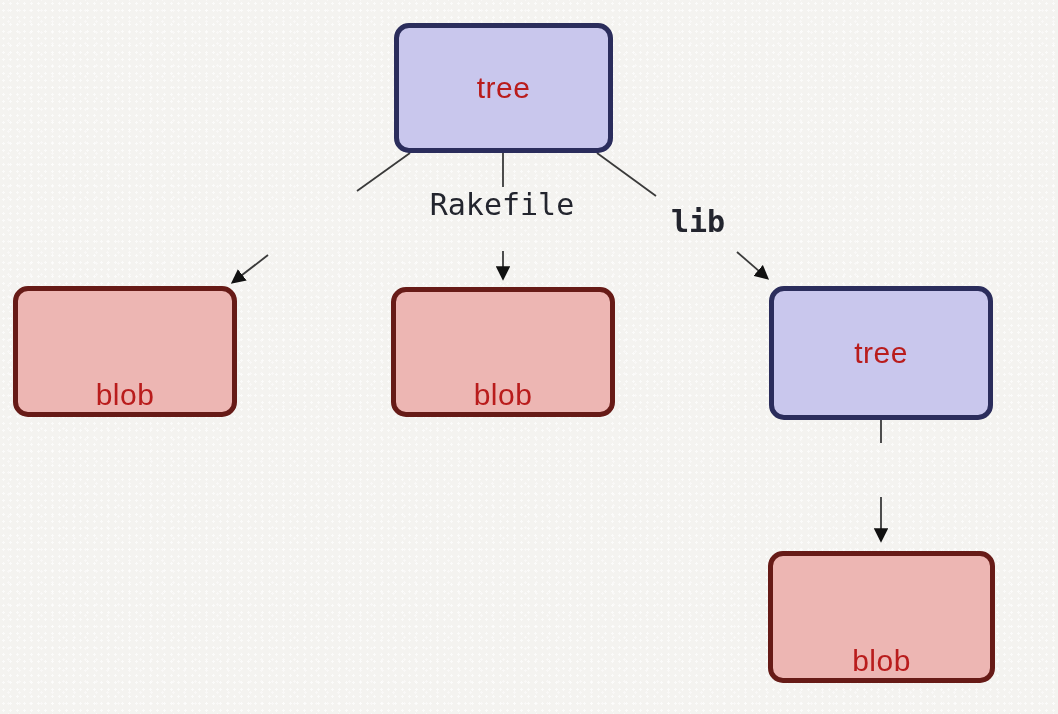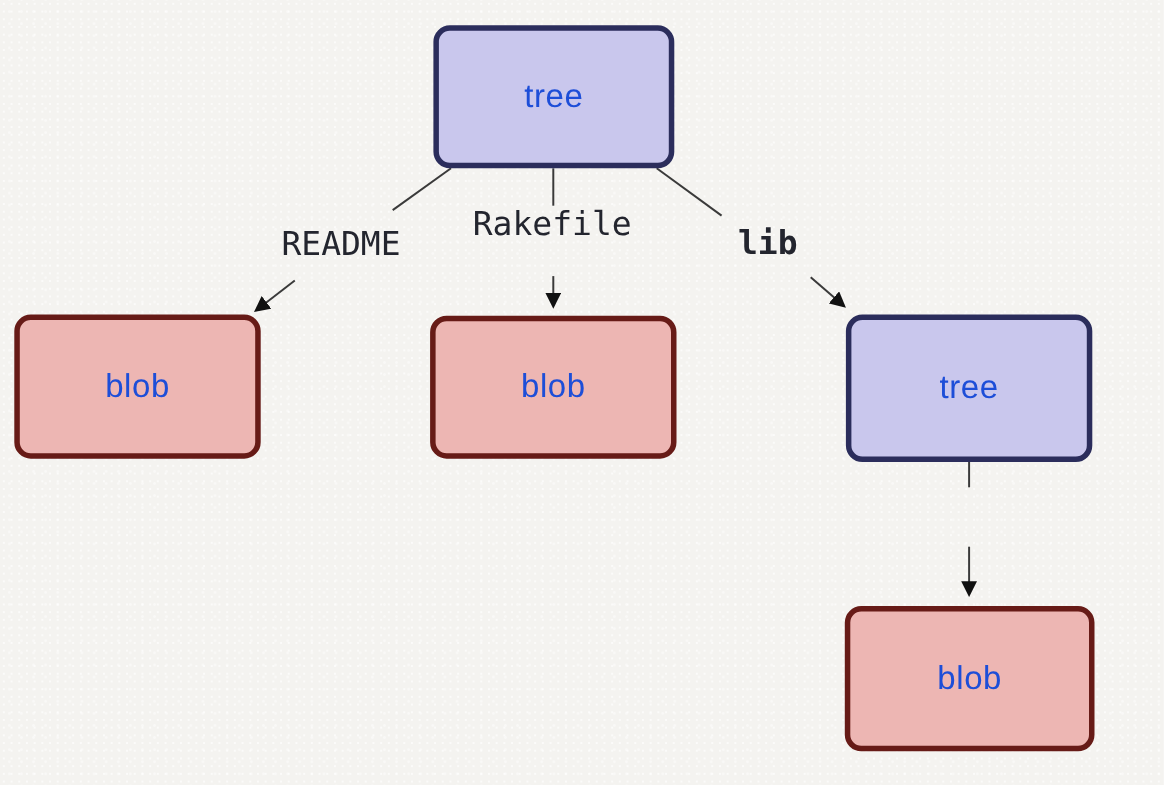--- a/index.html
+++ b/index.html
@@ -26,30 +26,31 @@
     height: 714px;
   }
   .node {
     position: absolute;
     box-sizing: border-box;
     border-radius: 15px;
     display: flex;
     align-items: center;
     justify-content: center;
     font-size: 30px;
-    color: #1d4ed8;
+    color: #b91c1c;
     letter-spacing: 0.5px;
   }
   .node-tree {
     background: #c9c7ed;
     border: 5px solid #2b2d5c;
   }
   .node-blob {
     background: #edb6b3;
     border: 5px solid #671b17;
+    align-items: flex-end;
   }
   .node-tree-root     { left: 394px; top: 23px;  width: 219px; height: 130px; }
   .node-blob-readme   { left: 13px;  top: 286px; width: 224px; height: 131px; }
   .node-blob-rakefile { left: 391px; top: 287px; width: 224px; height: 130px; }
   .node-tree-lib      { left: 769px; top: 286px; width: 224px; height: 134px; }
   .node-blob-simplegit{ left: 768px; top: 551px; width: 227px; height: 132px; }
 
   .edge-label {
     position: absolute;
     transform: translate(-50%, -50%);
@@ -103,17 +104,16 @@
   </div>
 
   <div class="node node-tree node-tree-lib">
     <span>tree</span>
   </div>
 
   <div class="node node-blob node-blob-simplegit">
     <span>blob</span>
   </div>
 
-  <div class="edge-label edge-label-readme">README</div>
   <div class="edge-label edge-label-rakefile">Rakefile</div>
   <div class="edge-label edge-label-lib">lib</div>
 
 </div>
 
 </body></html>

